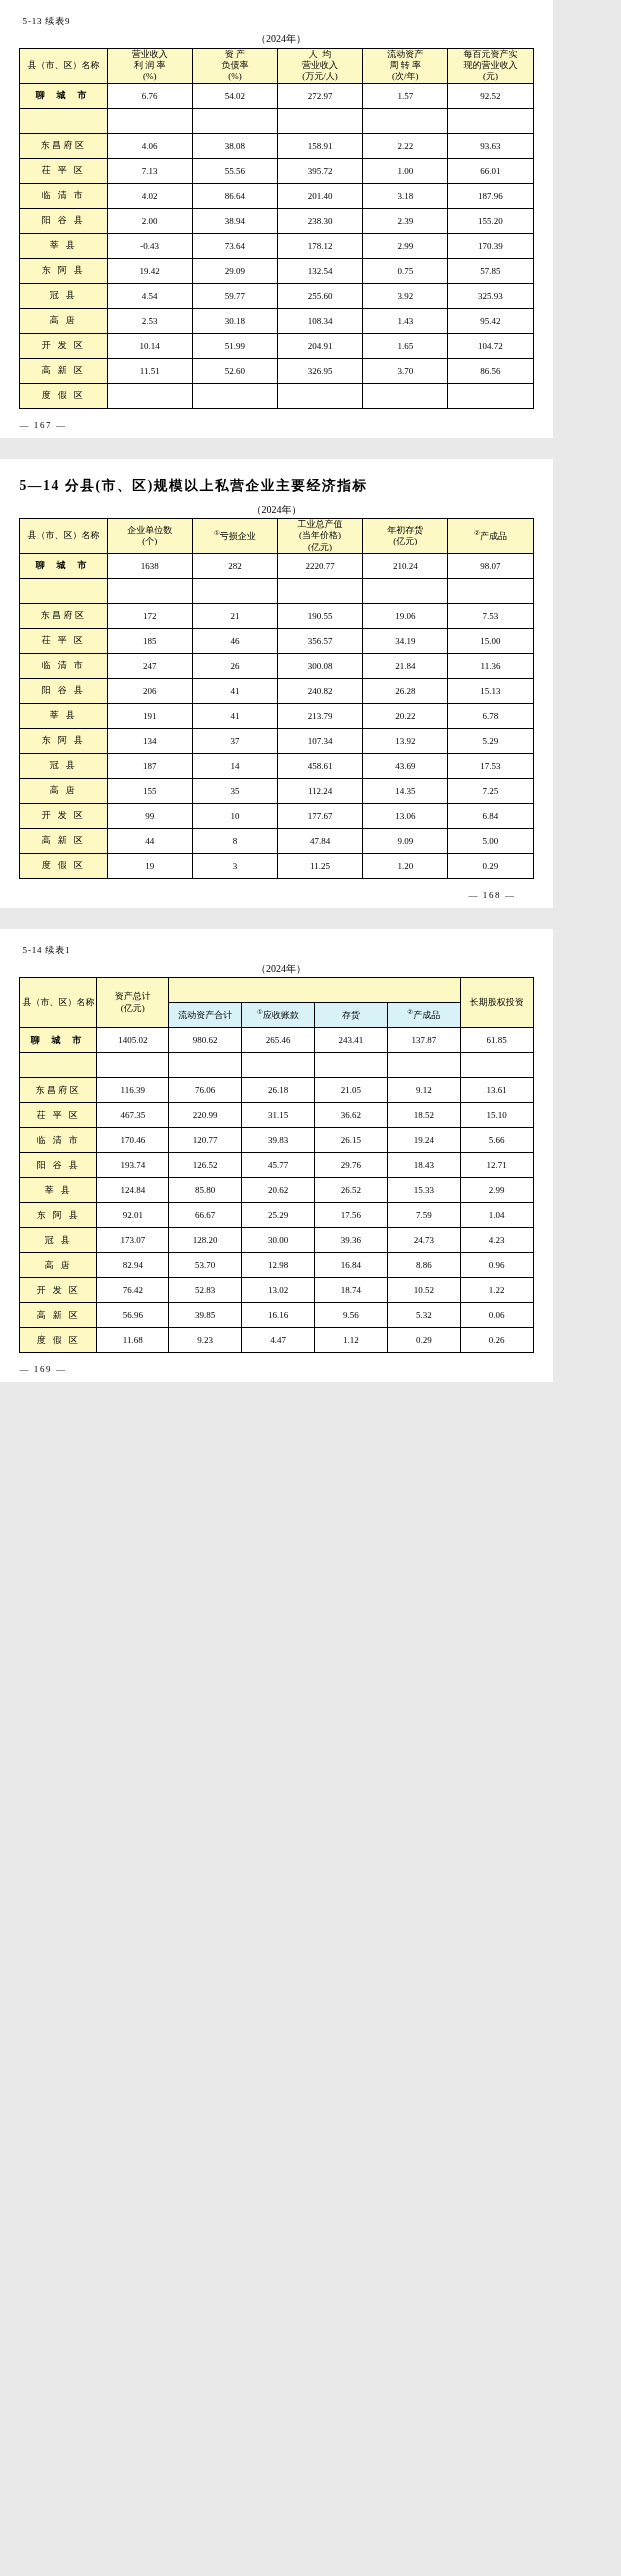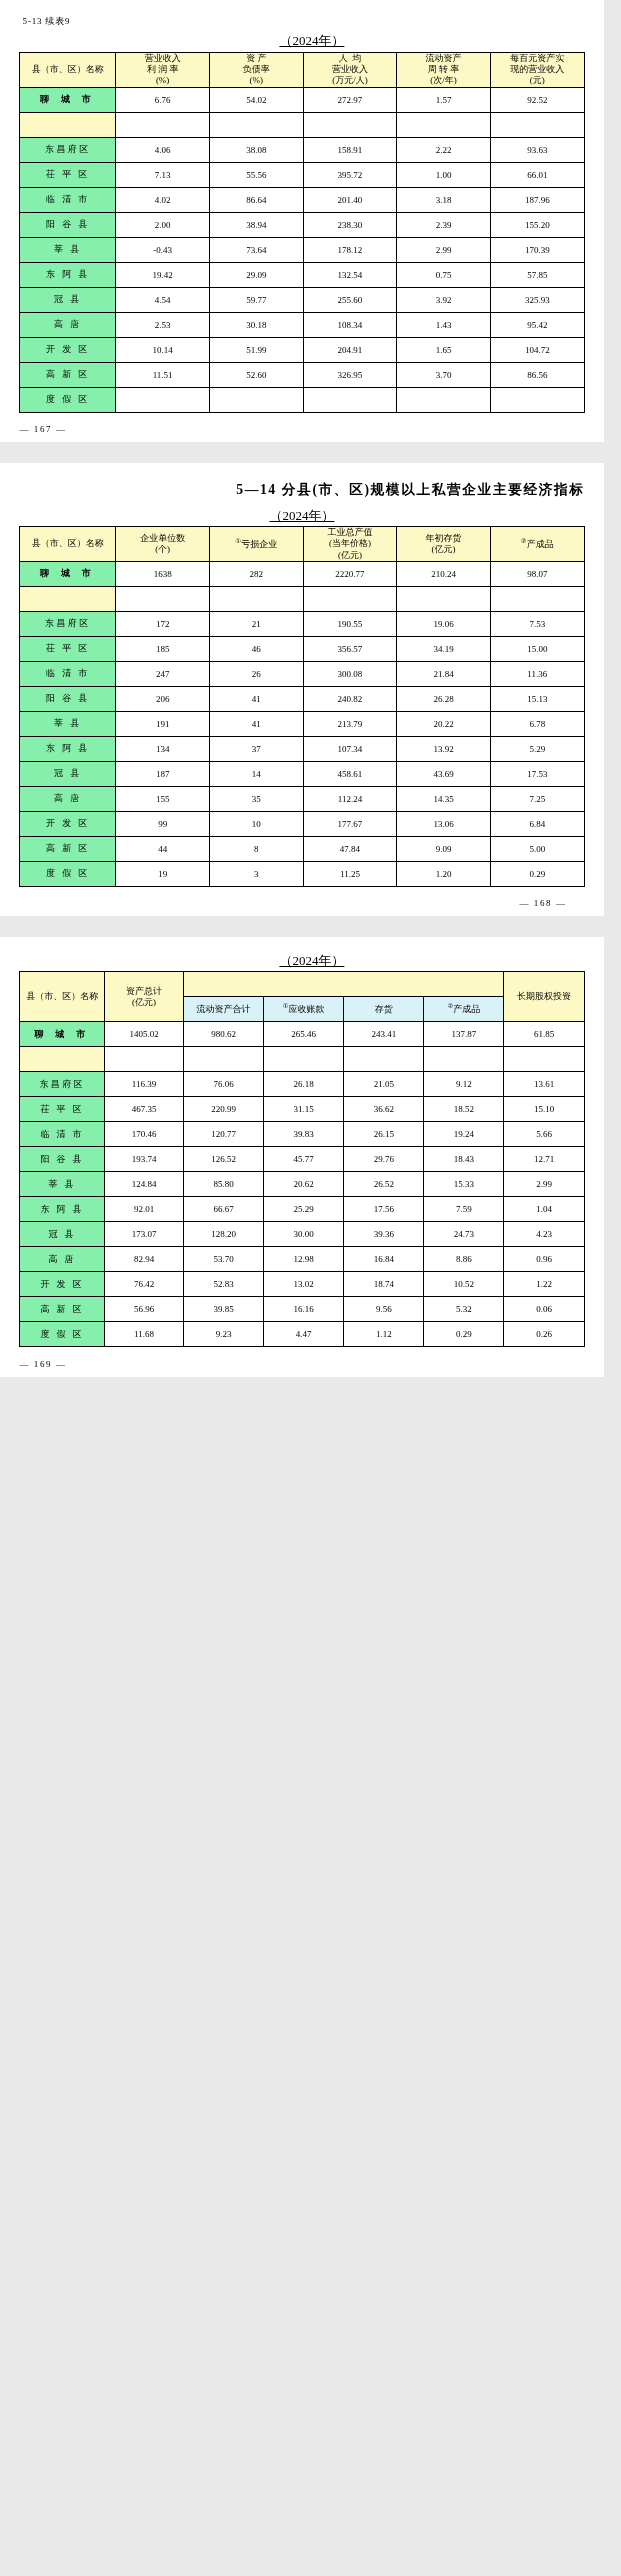--- a/index.html
+++ b/index.html
@@ -3,46 +3,45 @@
 <meta charset="utf-8">
 <style>
   html,body{margin:0;padding:0;}
   body{
     width:622px;
     background:#e9e9e9;
     font-family:"Liberation Serif", serif;
     color:#000;
   }
   .page{
-    width:604px;
+    width:553px;
     background:#ffffff;
     box-sizing:border-box;
     padding:14.5px 19.4px 8px 19.4px;
     position:relative;
   }
   .gap{height:21px;background:#e9e9e9;}
 
   .page-head{
     font-size:9px;
     letter-spacing:0.8px;
     margin:0 0 4.8px 3.2px;
     color:#000;
   }
   .page-title{
-    text-align:right;
+    text-align:left;
     font-size:13.7px;
     font-weight:bold;
     letter-spacing:1.6px;
     margin:3.2px 0 8px 0;
   }
   .year-line{
     text-align:center;
-    font-size:13px;
+    font-size:10px;
     margin:0 0 1.6px 0;
-    text-decoration:underline;
   }
   .year-line.right{
     text-align:left;
     padding-left:46%;
   }
   table.tbl{
     border-collapse:collapse;
     width:100%;
     table-layout:fixed;
   }
@@ -57,21 +56,21 @@
   }
   .hdr-cell{
     background:#fdf9c4;
     font-size:8px;
     line-height:1.25;
     padding:2.4px 0.8px;
     height:42px;
     margin-top:39px;
   }
   .namecol{
-    background:#86efac;
+    background:#fef9c3;
     font-size:9px;
     letter-spacing:2.4px;
   }
   .row-total td{
     font-weight:bold;
     height:27.5px;
   }
   .row-total .namecol{
     letter-spacing:4.8px;
     font-weight:bold;
@@ -376,20 +375,21 @@
       <td class="data">0.29</td>
     </tr>
   </tbody>
     </table>
   <div class="footer left">— 168 —</div>
 </div>
 
 <div class="gap"></div>
 
 <div class="page">
+  <div class="page-head">5-14 续表1</div>
   <div class="year-line right">（2024年）</div>
   <table class="tbl">
     <colgroup>
       <col style="width:15%">
         <col style="width:14%">
         <col style="width:14.2%">
       <col style="width:14.2%">
         <col style="width:14.2%">
         <col style="width:14.2%">
         <col style="width:14.2%">

